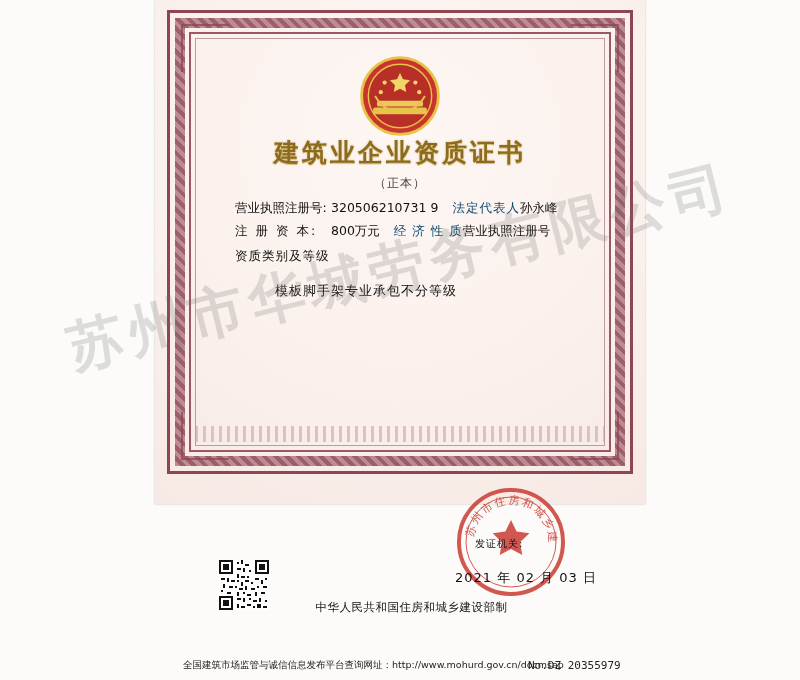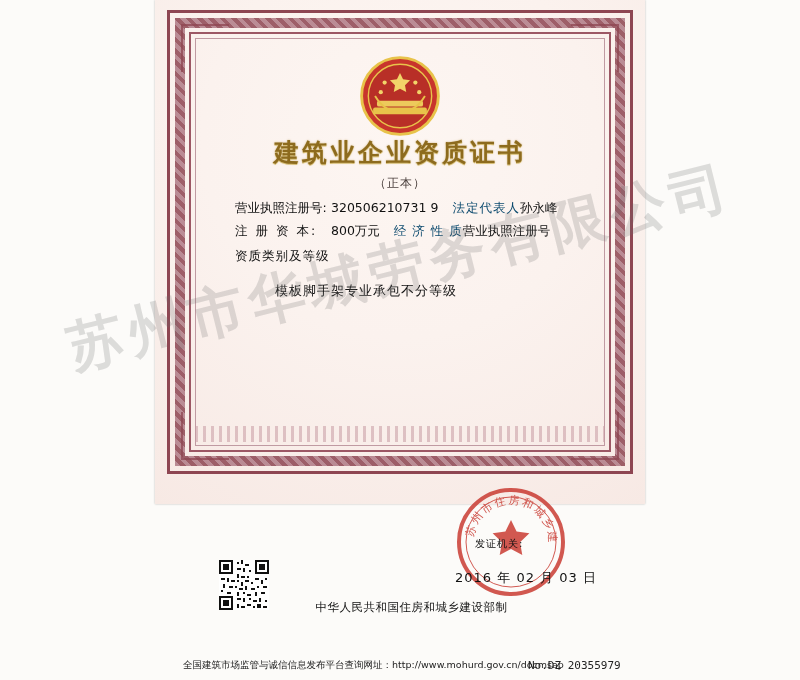--- a/index.html
+++ b/index.html
@@ -341,21 +341,21 @@
           </defs>
         <text font-family="DejaVu Sans, sans-serif" font-size="11" fill="#c8352c" letter-spacing="2">
           <textPath href="#sealArc" startOffset="4%">苏州市住房和城乡建设局</textPath>
         </text>
       </svg>
     </div>
 
     <div class="issuer">发证机关:</div>
 
     <div class="date-line">
-      <span>2016</span>
+      <span>2021</span>
       <span>年</span>
       <span>02</span>
       <span>月</span>
       <span>03</span>
       <span>日</span>
     </div>
 
     <div class="ministry">中华人民共和国住房和城乡建设部制</div>
   </div>
 

